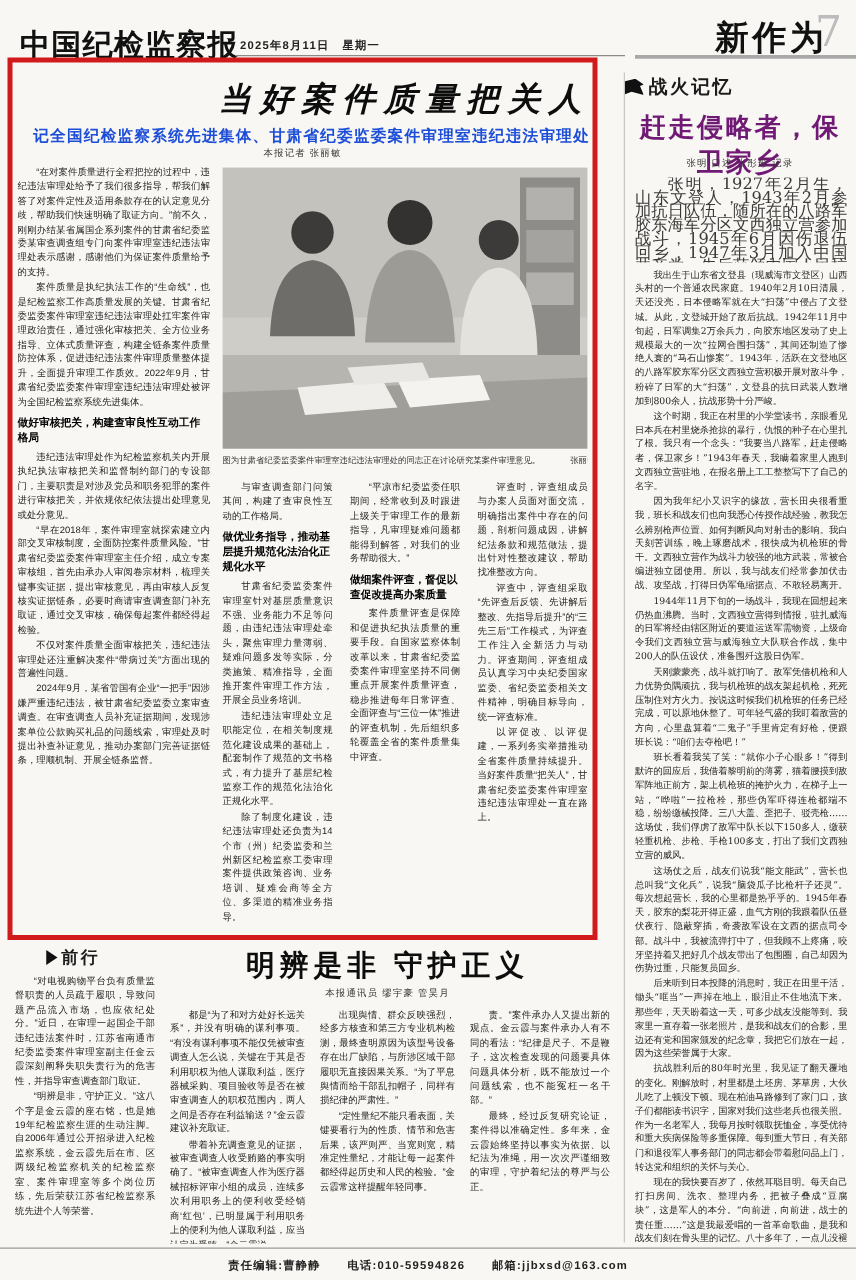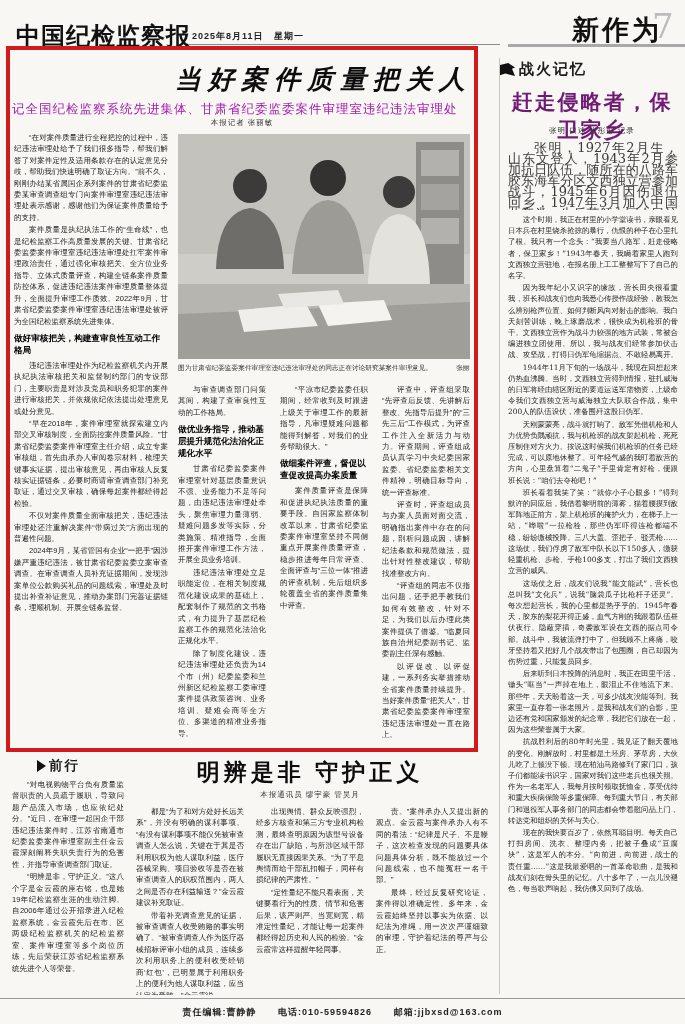--- a/index.html
+++ b/index.html
@@ -34,21 +34,21 @@
   }
 
   
   .main-title {
     font-size:26px; font-weight:900; letter-spacing:7px;
     text-align:right; color:#0d0d0d;
     font-family:"Liberation Sans", sans-serif;
     font-style:italic;
   }
   .main-subtitle {
-    font-size:12.5px; font-weight:normal; text-align:left; letter-spacing:1px; color:#a21caf;
+    font-size:12.5px; font-weight:bold; text-align:right; letter-spacing:1px; color:#1d4ed8;
   }
   .main-byline { font-size:7.5px; text-align:center; color:#333; letter-spacing:1px; }
 
   .colbox {
     font-size:7.5px; line-height:11.4px; text-align:justify;
     overflow:hidden; color:#232323;
   }
   .colbox .para { text-indent:2em; margin-bottom:1px; }
   .subhead {
     font-weight:900; font-size:8.6px; line-height:12px;
@@ -176,23 +176,22 @@
   <div>
       <p class="para">“平凉市纪委监委任职期间，经常收到及时跟进上级关于审理工作的最新指导，凡审理疑难问题都能得到解答，对我们的业务帮助很大。”</p>
     </div>
   <div class="subhead">做细案件评查，督促以查促改提高办案质量</div>
   <div>
       <p class="para">案件质量评查是保障和促进执纪执法质量的重要手段。自国家监察体制改革以来，甘肃省纪委监委案件审理室坚持不同侧重点开展案件质量评查，稳步推进每年日常评查、全面评查与“三位一体”推进的评查机制，先后组织多轮覆盖全省的案件质量集中评查。</p>
     </div>
 </div>
 <div class="abs colbox" style="left:382px; top:384px; width:88px; height:362px;">
   <div>
+      <p class="para">评查时，评查组成员与办案人员面对面交流，明确指出案件中存在的问题，剖析问题成因，讲解纪法条款和规范做法，提出针对性整改建议，帮助找准整改方向。</p>
       <p class="para">评查中，评查组采取“先评查后反馈、先讲解后整改、先指导后提升”的“三先三后”工作模式，为评查工作注入全新活力与动力。评查期间，评查组成员认真学习中央纪委国家监委、省纪委监委相关文件精神，明确目标导向，统一评查标准。</p>
-      <p class="para">评查时，评查组成员与办案人员面对面交流，明确指出案件中存在的问题，剖析问题成因，讲解纪法条款和规范做法，提出针对性整改建议，帮助找准整改方向。</p>
-      <p class="para">“评查组的同志不仅指出问题，还手把手教我们如何有效整改，针对不足，为我们以后办理此类案件提供了借鉴。”临夏回族自治州纪委副书记、监委副主任深有感触。</p>
       <p class="para">以评促改、以评促建，一系列务实举措推动全省案件质量持续提升。当好案件质量“把关人”，甘肃省纪委监委案件审理室违纪违法审理处一直在路上。</p>
     </div>
 </div>
 
 <div class="abs qianxing" style="left:12px; top:757px;padding-left:25px;">
   <span class="tri-icon"></span>
   <span>前行</span>
 </div>
 
 <div class="abs bottom-title" style="left:128px; top:757px; width:364px;">明辨是非  守护正义</div>
@@ -229,20 +228,21 @@
   <span class="sb-icon"></span>
   <span>战火记忆</span>
 </div>
 <div class="abs sb-title" style="left:504px; top:88px; width:176px;">赶走侵略者，保卫家乡</div>
 <div class="abs sb-byline" style="left:504px; top:126px; width:176px;">张明 口述 张彤彤 记录</div>
 <div class="abs sb-intro" style="left:508px; top:142px; width:170px; height:68px;">
   <div class="para">张明，1927年2月生，山东文登人，1943年2月参加抗日队伍，随所在的八路军胶东海军分区文西独立营参加战斗，1945年6月因伤退伍回乡，1947年3月加入中国共产党。先后获颁中国人民抗日战争胜利60周年纪念章、中国人民抗日战争胜利70周年纪念章、庆祝中华人民共和国成立70周年纪念章。</div>
 </div>
 <div class="abs sb-body" style="left:508px; top:214px; width:170px; height:780px;">
   <div>
+      <p class="para">我出生于山东省文登县（现威海市文登区）山西头村的一个普通农民家庭。1940年2月10日清晨，天还没亮，日本侵略军就在大“扫荡”中侵占了文登城。从此，文登城开始了敌后抗战。1942年11月中旬起，日军调集2万余兵力，向胶东地区发动了史上规模最大的一次“拉网合围扫荡”，其间还制造了惨绝人寰的“马石山惨案”。1943年，活跃在文登地区的八路军胶东军分区文西独立营积极开展对敌斗争，粉碎了日军的大“扫荡”，文登县的抗日武装人数增加到800余人，抗战形势十分严峻。</p>
       <p class="para">这个时期，我正在村里的小学堂读书，亲眼看见日本兵在村里烧杀抢掠的暴行，仇恨的种子在心里扎了根。我只有一个念头：“我要当八路军，赶走侵略者，保卫家乡！”1943年春天，我瞒着家里人跑到文西独立营驻地，在报名册上工工整整写下了自己的名字。</p>
       <p class="para">因为我年纪小又识字的缘故，营长田央很看重我，班长和战友们也向我悉心传授作战经验，教我怎么辨别枪声位置、如何判断风向对射击的影响。我白天刻苦训练，晚上琢磨战术，很快成为机枪班的骨干。文西独立营作为战斗力较强的地方武装，常被合编进独立团使用。所以，我与战友们经常参加伏击战、攻坚战，打得日伪军龟缩据点、不敢轻易离开。</p>
       <p class="para">1944年11月下旬的一场战斗，我现在回想起来仍热血沸腾。当时，文西独立营得到情报，驻扎威海的日军将经由辖区附近的要道运送军需物资，上级命令我们文西独立营与威海独立大队联合作战，集中200人的队伍设伏，准备围歼这股日伪军。</p>
       <p class="para">天刚蒙蒙亮，战斗就打响了。敌军凭借机枪和人力优势负隅顽抗，我与机枪班的战友架起机枪，死死压制住对方火力。按说这时候我们机枪班的任务已经完成，可以原地休整了。可年轻气盛的我盯着敌营的方向，心里盘算着“二鬼子”手里肯定有好枪，便跟班长说：“咱们去夺枪吧！”</p>
       <p class="para">班长看着我笑了笑：“就你小子心眼多！”得到默许的回应后，我借着黎明前的薄雾，猫着腰摸到敌军阵地正前方，架上机枪班的掩护火力，在梯子上一站，“哗啦”一拉枪栓，那些伪军吓得连枪都端不稳，纷纷缴械投降。三八大盖、歪把子、驳壳枪……这场仗，我们俘虏了敌军中队长以下150多人，缴获轻重机枪、步枪、手枪100多支，打出了我们文西独立营的威风。</p>
       <p class="para">这场仗之后，战友们说我“能文能武”，营长也总叫我“文化兵”，说我“脑袋瓜子比枪杆子还灵”。每次想起营长，我的心里都是热乎乎的。1945年春天，胶东的梨花开得正盛，血气方刚的我跟着队伍昼伏夜行、隐蔽穿插，奇袭敌军设在文西的据点司令部。战斗中，我被流弹打中了，但我顾不上疼痛，咬牙坚持着又把好几个战友带出了包围圈，自己却因为伤势过重，只能复员回乡。</p>
       <p class="para">后来听到日本投降的消息时，我正在田里干活，锄头“哐当”一声掉在地上，眼泪止不住地流下来。那些年，天天盼着这一天，可多少战友没能等到。我家里一直存着一张老照片，是我和战友们的合影，里边还有党和国家颁发的纪念章，我把它们放在一起，因为这些荣誉属于大家。</p>
       <p class="para">抗战胜利后的80年时光里，我见证了翻天覆地的变化。刚解放时，村里都是土坯房、茅草房，大伙儿吃了上顿没下顿。现在柏油马路修到了家门口，孩子们都能读书识字，国家对我们这些老兵也很关照。作为一名老军人，我每月按时领取抚恤金，享受优待和重大疾病保险等多重保障。每到重大节日，有关部门和退役军人事务部门的同志都会带着慰问品上门，转达党和组织的关怀与关心。</p>
       <p class="para">现在的我快要百岁了，依然耳聪目明。每天自己打扫房间、洗衣、整理内务，把被子叠成“豆腐块”，这是军人的本分。“向前进，向前进，战士的责任重……”这是我最爱唱的一首革命歌曲，是我和战友们刻在骨头里的记忆。八十多年了，一点儿没褪色，每当歌声响起，我仿佛又回到了战场。</p>
     </div>

